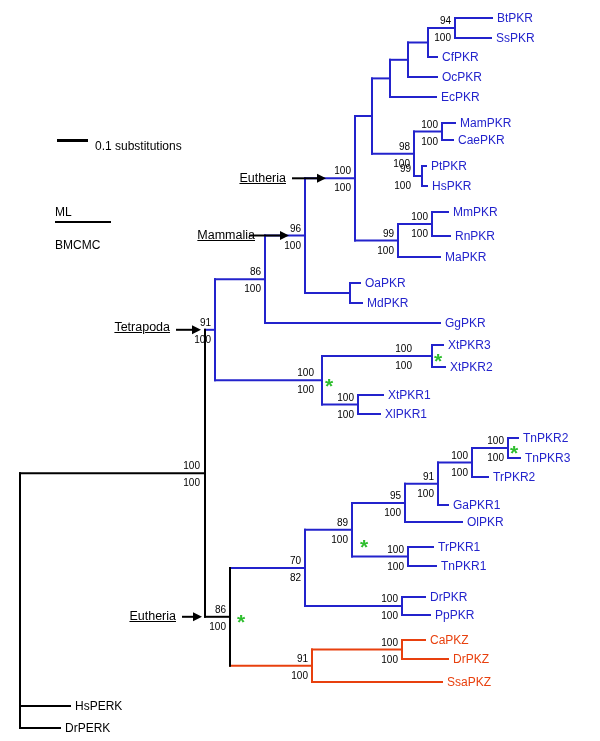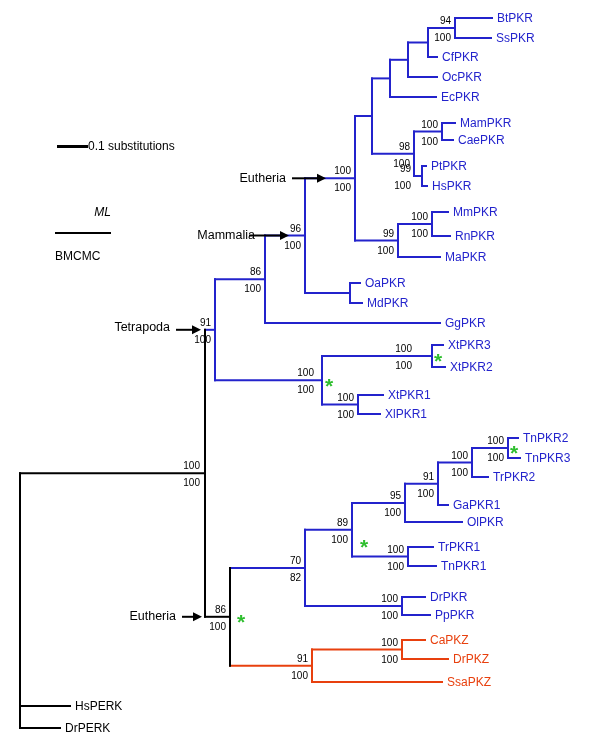--- a/index.html
+++ b/index.html
@@ -3,29 +3,29 @@
 <meta charset="utf-8">
 <style>
   html,body{margin:0;padding:0;background:#fff;}
   #stage{position:relative;width:600px;height:741px;background:#fff;overflow:hidden;
          font-family:"Liberation Sans","DejaVu Sans",sans-serif;}
   svg{position:absolute;left:0;top:0;}
   svg text{font-family:"Liberation Sans","DejaVu Sans",sans-serif;}
   .taxon{font-size:12px;}
   .support{font-size:10px;fill:#000;}
   .asterisk{font-size:21px;font-weight:bold;}
-  .clade-label{position:absolute;width:95px;text-align:right;font-size:12.5px;color:#000;}
+  .clade-label{position:absolute;width:95px;text-align:right;font-size:12.5px;color:#000;text-decoration:underline;}
   #lbl-eutheria{left:191px;top:171px;}
   #lbl-mammalia{left:160px;top:228px;}
   #lbl-tetrapoda{left:75px;top:320px;}
   #lbl-teleostei{left:81px;top:609px;}
-  #scalebar{position:absolute;left:57px;top:139px;display:flex;align-items:center;font-size:12px;color:#000;}
+  #scalebar{position:absolute;left:57px;top:139px;display:flex;gap:7px;font-size:12px;color:#000;}
   #scalebar .bar{width:31px;height:3px;background:#000;}
   #mlbmcmc{position:absolute;left:55px;top:205px;width:56px;font-size:12px;color:#000;}
-  #mlbmcmc .ml{text-align:right;border-bottom:2px solid #000;padding-bottom:13px;font-style:italic;}
+  #mlbmcmc .ml{text-align:left;border-bottom:2px solid #000;padding-bottom:2px;}
   #mlbmcmc .bm{padding-top:15px;}
 </style>
 </head>
 <body>
 
 <div id="stage">
 
   <svg id="tree-svg" width="600" height="741" viewBox="0 0 600 741">
       <line x1="455" y1="18" x2="492" y2="18" stroke="#2323cc" stroke-width="2" stroke-linecap="square"></line>
       <line x1="455" y1="38" x2="491" y2="38" stroke="#2323cc" stroke-width="2" stroke-linecap="square"></line>

